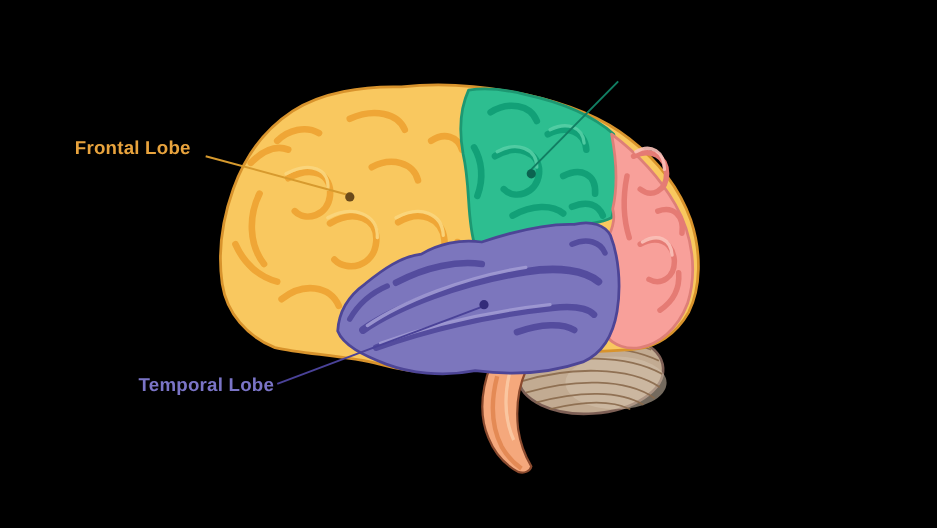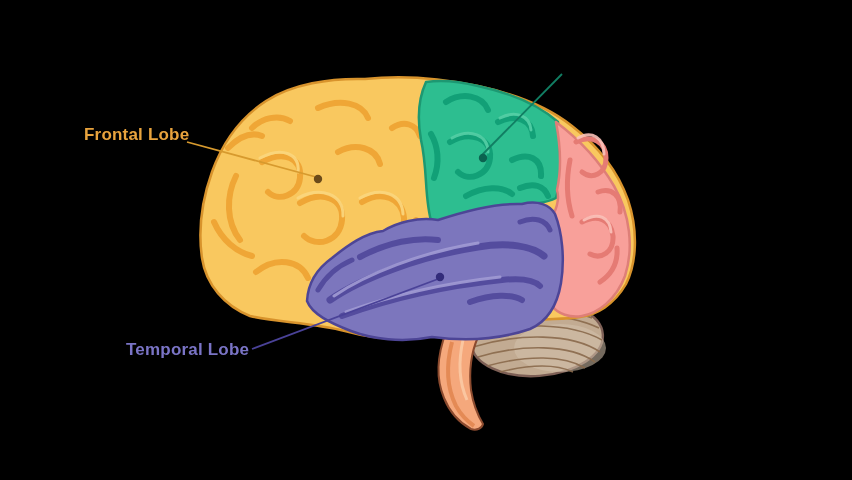--- a/index.html
+++ b/index.html
@@ -12,21 +12,21 @@
     font-family: "Liberation Sans", sans-serif;
   }
   .stage svg { position: absolute; left: 0; top: 0; }
   .lobe-label {
     position: absolute;
     font-size: 17px;
     font-weight: bold;
     letter-spacing: 0.2px;
     white-space: nowrap;
   }
-  .label-frontal  { left: 84px;  top: 125px; }
+  .label-frontal  { left: 68px;  top: 125px; }
   .label-parietal { left: 514px; top: 50px;  }
   .label-temporal { left: 126px; top: 340px; }
 </style>
 </head>
 <body>
 
 <div class="stage" style="background: rgb(0, 0, 0);">
 
   <svg width="852" height="480" viewBox="0 0 852 480">
 

